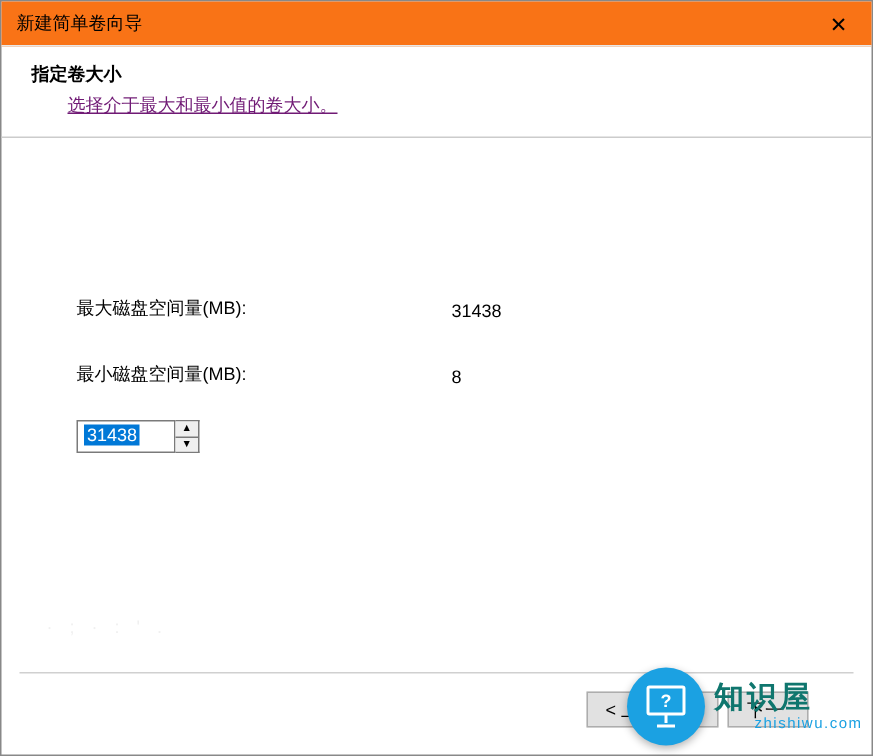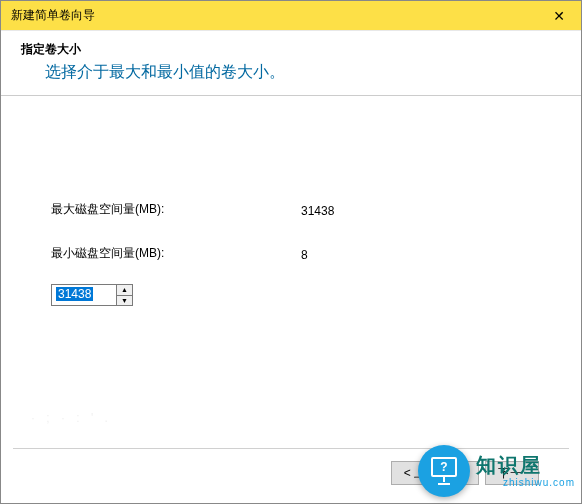--- a/index.html
+++ b/index.html
@@ -13,21 +13,21 @@
     position:relative;
   }
   .outer-border {
     width:582px; height:504px;
     border:1px solid #888;
     position:relative;
     background:#fff;
   }
   .titlebar {
     height:30px;
-    background:#fde047;
+    background:#f97316;
     border-bottom:1px solid #e8e8e8;
     display:flex;
     align-items:center;
     padding:0 0 0 10px;
   }
   .titlebar .title { flex:1; font-size:12px; color:#000; }
   .titlebar .close {
     width:44px; height:30px;
     display:flex; align-items:center; justify-content:center;
     font-size:14px;
@@ -38,23 +38,24 @@
     padding:10px 20px 12px 20px;
     border-bottom:1px solid #ccc;
   }
   .heading-block .h1 {
     font-weight:bold;
     font-size:12px;
     color:#000;
     margin-bottom:4px;
   }
   .heading-block .sub {
-    font-size:16px;
-    color:#0369a1;
+    font-size:12px;
+    color:#701a75;
     padding-left:24px;
+    text-decoration:underline;
   }
   .content {
     padding:100px 50px 20px 50px;
   }
   .row {
     display:flex;
     align-items:flex-end;
     margin-bottom:22px;
     height:22px;
   }

